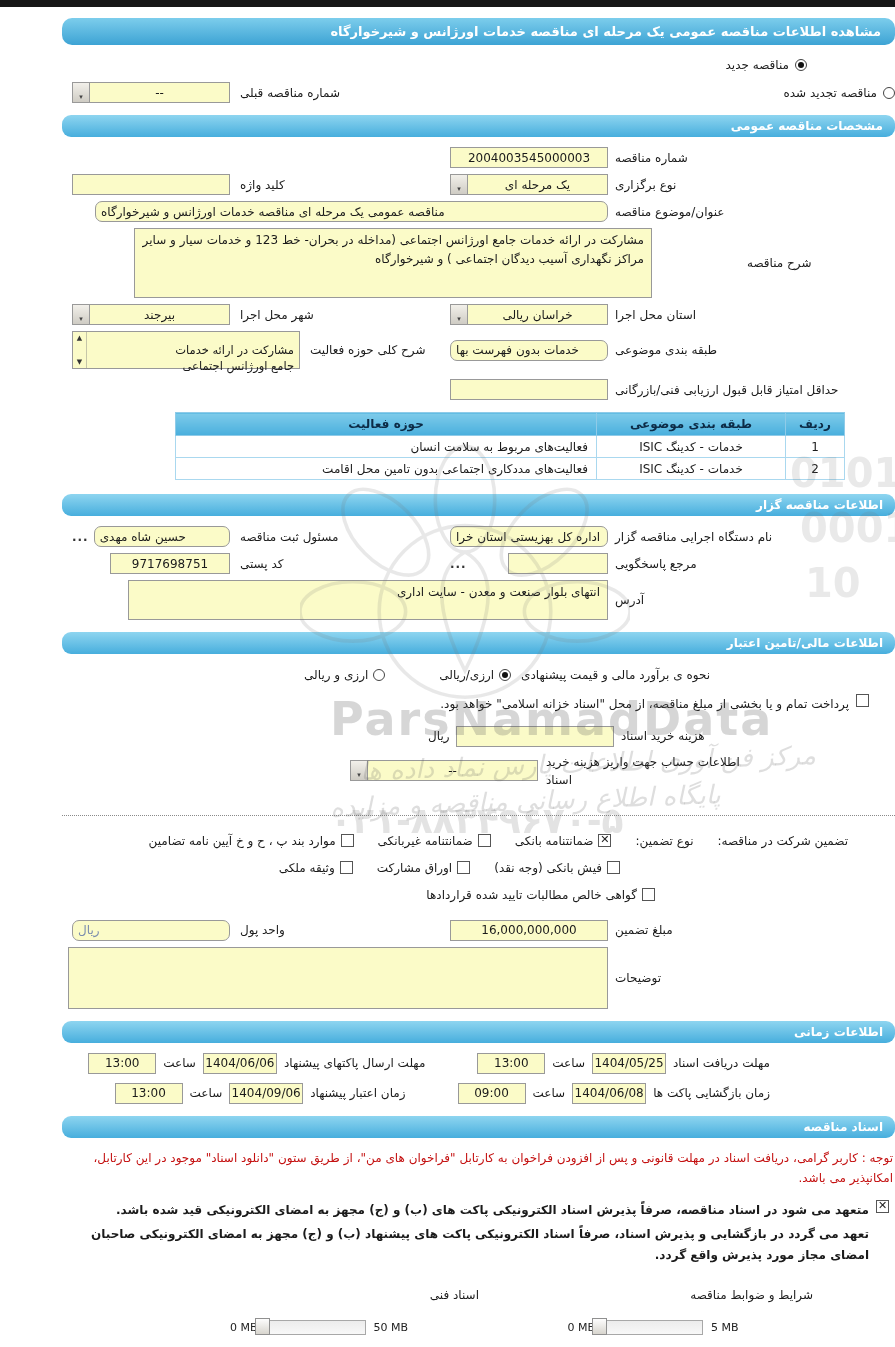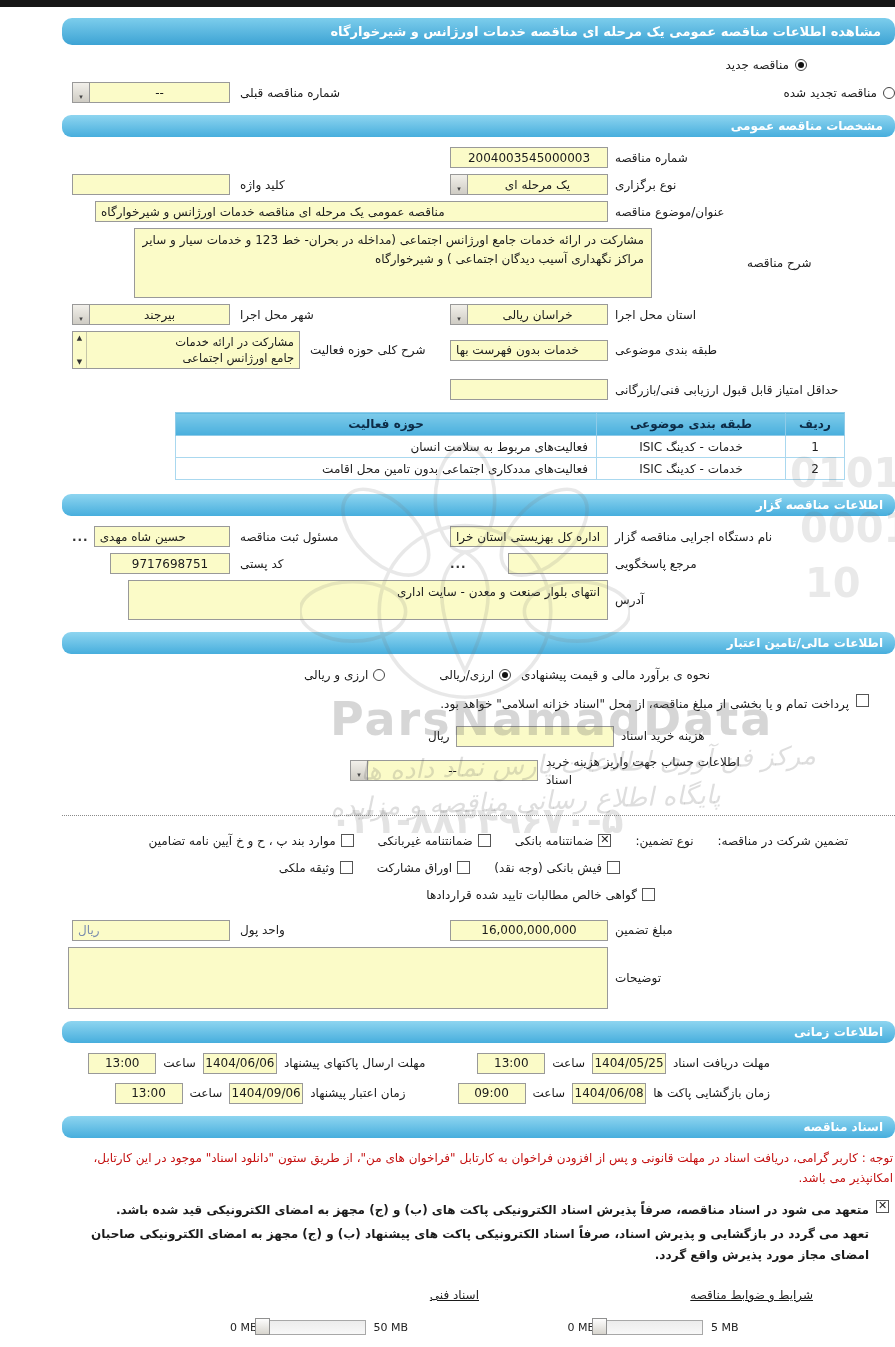--- a/index.html
+++ b/index.html
@@ -24,31 +24,31 @@
   .g-cat {grid-template-columns:10px 228px 10px 140px 0px 158px 7px minmax(0,1fr);}
   .g-addr{grid-template-columns:66px 480px 7px minmax(0,1fr);}
   .g-cost{grid-template-columns:366px 24px 4px 158px 7px minmax(0,1fr);}
   .g-acct{grid-template-columns:288px 188px 8px minmax(0,1fr);}
   .g-notes{grid-template-columns:6px 540px 7px minmax(0,1fr);}
   .c2{grid-column:2;} .c4{grid-column:4;} .c6{grid-column:6;} .c8{grid-column:8;}
   .lbl{direction:rtl;text-align:left;white-space:nowrap;font-size:12px;}
   .lbl.wrapok{white-space:normal;line-height:1.5;}
   .yin{background:#fbfbc8;border:1px solid #999;height:21px;box-sizing:border-box;
     display:flex;align-items:center;justify-content:center;font-size:12px;direction:ltr;}
-  .yin.rtl{direction:rtl;justify-content:flex-end;padding:0 5px;overflow:hidden;white-space:nowrap;}
+  .yin.rtl{direction:rtl;justify-content:flex-end;padding:0 5px;overflow:hidden;white-space:nowrap;border-radius:7px;}
   .yarea{background:#fbfbc8;border:1px solid #999;box-sizing:border-box;padding:2px 7px;
     direction:rtl;text-align:right;font-size:12px;line-height:1.55;}
   .ysel{background:#fbfbc8;border:1px solid #999;height:21px;box-sizing:border-box;display:flex;direction:ltr;}
   .ysel .dd{width:16px;background:linear-gradient(#f2f0ea,#cfccc4);border-right:1px solid #999;
     display:flex;align-items:flex-end;justify-content:center;font-size:7px;color:#444;line-height:10px;}
   .ysel .val{flex:1;display:flex;align-items:center;justify-content:center;direction:rtl;overflow:hidden;white-space:nowrap;}
   .ylist{background:#fbfbc8;border:1px solid #999;height:38px;box-sizing:border-box;display:flex;direction:ltr;}
   .ylist .sb{width:13px;border-right:1px solid #c6c6a8;display:flex;flex-direction:column;
     justify-content:space-between;align-items:center;font-size:7px;color:#333;padding:2px 0;}
-  .ylist .tx{flex:1;direction:rtl;text-align:right;padding:2px 5px;font-size:11.5px;line-height:16px;}
+  .ylist .tx{flex:1;direction:rtl;text-align:right;padding:10px 5px;font-size:11.5px;line-height:16px;}
   .cb{display:inline-block;width:13px;height:13px;border:1px solid #555;background:#fff;
     box-sizing:border-box;position:relative;vertical-align:-2px;flex:none;}
   .cb.on::after{content:"✕";position:absolute;left:0;top:-2px;width:100%;text-align:center;font-size:11px;color:#222;}
   .radio{display:inline-block;width:12px;height:12px;border:1px solid #444;border-radius:50%;
     background:#fff;box-sizing:border-box;position:relative;flex:none;}
   .radio.on::after{content:"";position:absolute;inset:2px;background:#111;border-radius:50%;}
   .dots{font-weight:bold;letter-spacing:1px;color:#333;}
   table.cat{direction:rtl;border-collapse:collapse;margin:12px 50px 14px 0;width:670px;font-size:12px;}
   table.cat th{background:linear-gradient(#7ecbea,#49afdd);color:#0c2b46;font-weight:bold;
     border:1px solid #8fcbe8;height:22px;padding:0 8px;}
@@ -64,21 +64,21 @@
   .gitem{display:flex;align-items:center;gap:5px;direction:rtl;}
   .gl1{padding-right:47px;} .gl2{padding-right:275px;} .gl3{padding-right:240px;}
   .trow{direction:rtl;display:flex;align-items:center;gap:7px;margin-bottom:9px;padding-right:125px;}
   .trow .sp{width:38px;}
   .yin.date{width:74px;} .yin.time{width:68px;}
   .notice{color:#c41111;line-height:1.7;text-align:right;margin:6px 2px 12px;}
   .bold{font-weight:bold;}
   .commit2{font-weight:bold;line-height:1.75;padding-right:26px;text-align:right;margin-top:2px;}
   .upgrid{direction:rtl;display:grid;grid-template-columns:320px 320px;column-gap:14px;
     row-gap:36px;padding-right:82px;margin-top:22px;}
-  .uplabel{text-align:right;padding-left:40px;margin-bottom:18px;text-decoration:underline;}
+  .uplabel{text-align:right;padding-left:40px;margin-bottom:18px;}
   .barrow{direction:ltr;display:flex;align-items:center;justify-content:center;gap:8px;
     font-size:11px;color:#222;}
   .pbar{width:98px;height:13px;border:1px solid #a8a8a8;background:linear-gradient(#ececec,#f8f8f8);position:relative;}
   .pfill{height:100%;background:linear-gradient(#b9e06e,#8abb3d);position:relative;width:0;}
   .pfill::after{content:"";position:absolute;right:-3px;top:-3px;width:15px;height:17px;
     background:linear-gradient(#fdfdfd,#d8d5ce);border:1px solid #909090;box-sizing:border-box;}
   .muted{color:#7a8cae;}
   .wm{position:absolute;inset:0;pointer-events:none;z-index:6;}
   .wm .brand{position:absolute;left:330px;top:692px;font-size:46px;font-weight:bold;
     color:rgba(90,90,90,.25);letter-spacing:2px;direction:ltr;}

